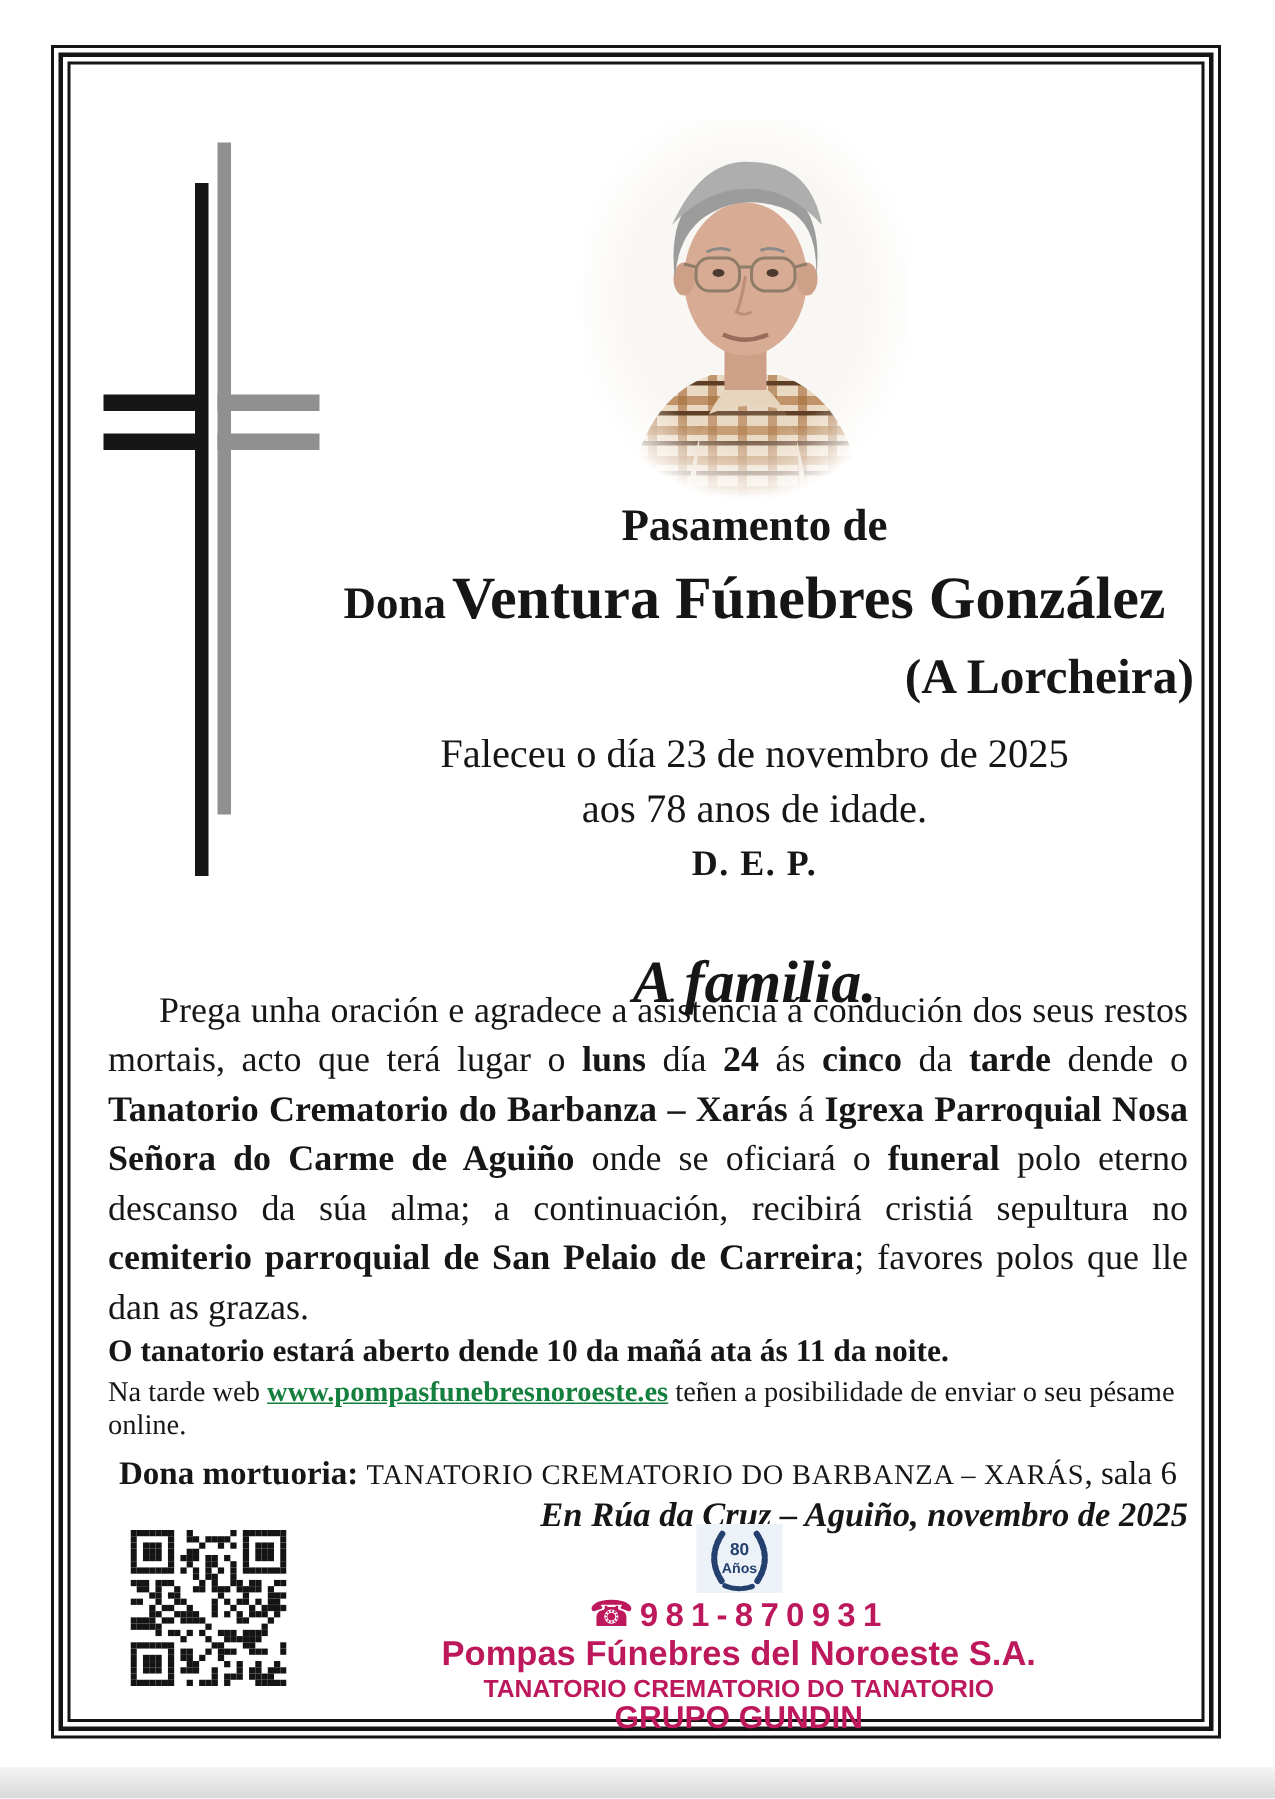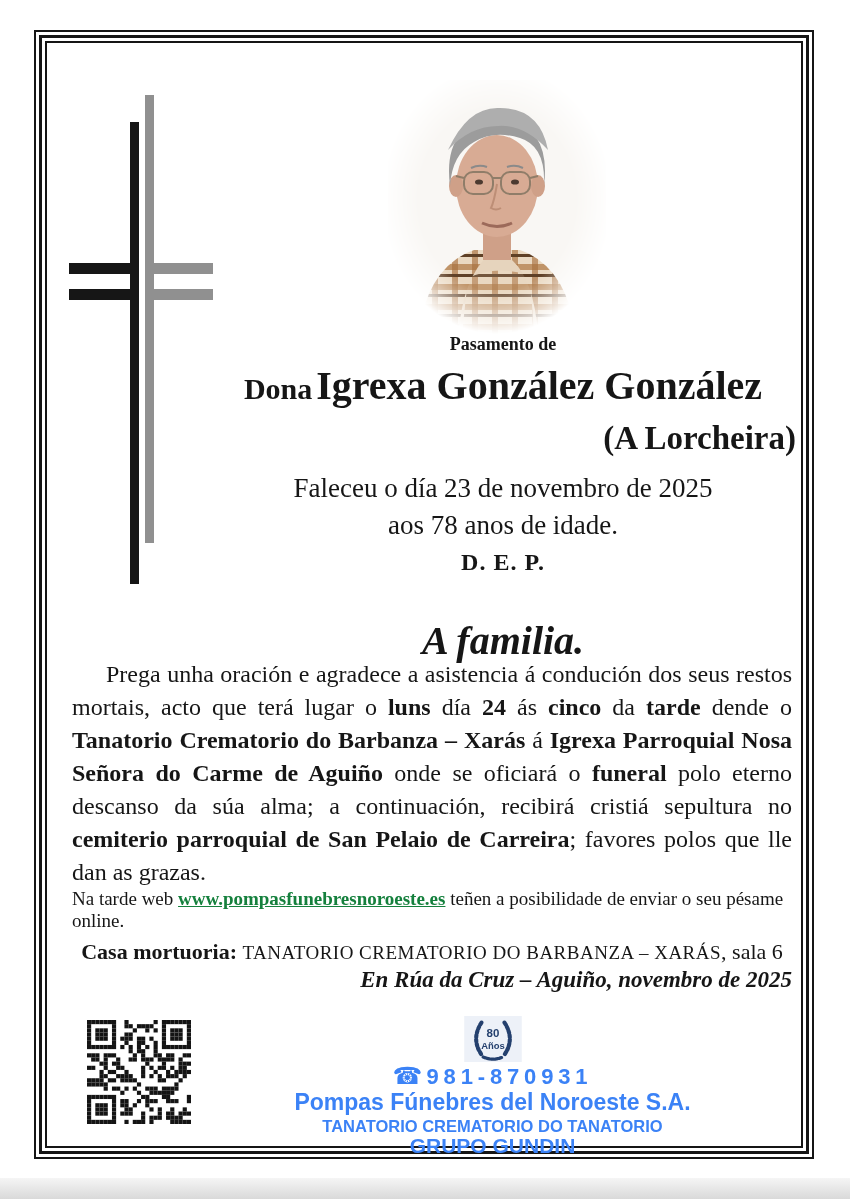--- a/index.html
+++ b/index.html
@@ -20,21 +20,21 @@
   .bar-gray-v {left:145px; top:95px;  width:9px;  height:448px;}
   .bar-black-h1{left:69px; top:263px; width:67px; height:11px;}
   .bar-gray-h1 {left:145px;top:263px; width:68px; height:11px;}
   .bar-black-h2{left:69px; top:289px; width:67px; height:11px;}
   .bar-gray-h2 {left:145px;top:289px; width:68px; height:11px;}
   
   .portrait{position:absolute; left:388px; top:80px; width:218px; height:254px;}
   .portrait svg{display:block; width:100%; height:100%;}
   
   .title-block{position:absolute; left:210px; top:334px; width:586px; text-align:center;}
-  .t-pasamento{font-size:18px; font-weight:bold; margin-bottom:7px;}
+  .t-pasamento{font-size:30px; font-weight:bold; margin-bottom:7px;}
   .t-name-line{line-height:48px; margin-bottom:2px; white-space:nowrap;}
   .t-honorific{font-size:30px; font-weight:bold;}
   .t-name{font-size:40px; font-weight:bold;}
   .t-alias{font-size:33px; font-weight:bold; margin-bottom:16px;text-align:right;}
   .t-death1{font-size:27px; margin-bottom:6px;}
   .t-death2{font-size:27px; margin-bottom:8px;}
   .t-dep{font-size:24px; font-weight:bold; letter-spacing:1px; margin-bottom:41px;}
   .t-familia{font-size:40px; font-weight:bold; font-style:italic;}
   
   .body-par{position:absolute; left:72px; top:658px; width:720px; margin:0;
@@ -47,21 +47,21 @@
   .n-weblink{color:#15803d; font-weight:bold; text-decoration:underline; cursor:pointer;}
   .n-mortuary{font-size:22px; text-align:center; margin-bottom:2px;}
   .n-mortuary .m-label{font-weight:bold;}
   .n-mortuary .m-place{font-size:19px; letter-spacing:.5px;}
   .n-dateline{font-size:23px; font-weight:bold; font-style:italic; text-align:right;}
   
   .footer{position:absolute; left:87px; top:1016px; width:707px; display:flex; align-items:flex-start;}
   .qr{width:104px; height:104px; margin-top:4px;}
   .qr svg{display:block; width:100%; height:100%;}
   .company-block{flex:1; display:flex; flex-direction:column; align-items:center;
-    font-family:"Liberation Sans","DejaVu Sans",sans-serif; color:#3b82f6;}
+    font-family:"Liberation Sans","DejaVu Sans",sans-serif; color:#be185d;}
   .badge{width:62px; height:46px; margin-bottom:2px;}
   .badge svg{display:block; width:100%; height:100%;}
   .phone-row{font-size:22px; font-weight:bold; letter-spacing:.22em; line-height:24px; white-space:nowrap;}
   .phone-row .phone-glyph{font-family:"DejaVu Sans",sans-serif; letter-spacing:0; margin-right:4px; font-size:24px;}
   .f-company{font-size:23px; font-weight:bold; line-height:27px;}
   .f-facility{font-size:16.5px; font-weight:bold; line-height:20px;}
   .f-group{font-size:21px; font-weight:bold; line-height:20px;}
   
   .scan-strip{position:absolute; left:0; right:0; top:1178px; height:21px;
     background:linear-gradient(#f5f5f5,#d9d9d9);}
@@ -132,37 +132,38 @@
         <path d="M109,104 Q106,122 103,128 Q108,131 113,128" stroke="#bd8e76" stroke-width="2" fill="none"></path>
         <path d="M94,143 Q109,150 124,143" stroke="#9c6a5a" stroke-width="3" fill="none"></path>
       </g>
     </svg>
   </div>
 
   <div class="title-block">
     <div class="t-pasamento">Pasamento de</div>
     <div class="t-name-line">
       <span class="t-honorific">Dona</span>
-      <span class="t-name">Igrexa González González</span>
+      <span class="t-name">Ventura Fúnebres González</span>
     </div>
     <div class="t-alias">(A Lorcheira)</div>
     <div class="t-death1">Faleceu o día 23 de novembro de 2025</div>
     <div class="t-death2">aos 78 anos de idade.</div>
     <div class="t-dep">D. E. P.</div>
     <div class="t-familia">A familia.</div>
   </div>
 
   <p class="body-par"><span>Prega unha oración e agradece a asistencia á condución dos seus restos mortais, acto que terá lugar o </span><b>luns</b><span> día </span><b>24</b><span> ás </span><b>cinco</b><span> da </span><b>tarde</b><span> dende o </span><b>Tanatorio Crematorio do Barbanza – Xarás</b><span> á </span><b>Igrexa Parroquial Nosa Señora do Carme de Aguiño</b><span> onde se oficiará o </span><b>funeral</b><span> polo eterno descanso da súa alma; a continuación, recibirá cristiá sepultura no </span><b>cemiterio parroquial de San Pelaio de Carreira</b><span>; favores polos que lle dan as grazas.</span></p>
 
   <div class="notices">
+    <div class="n-hours">O tanatorio estará aberto dende 10 da mañá ata ás 11 da noite.</div>
     <div class="n-web">
       <span>Na tarde web </span><a class="n-weblink">www.pompasfunebresnoroeste.es</a><span> teñen a posibilidade de enviar o seu pésame online.</span>
     </div>
     <div class="n-mortuary">
-      <span class="m-label">Casa mortuoria: </span><span class="m-place">TANATORIO CREMATORIO DO BARBANZA – XARÁS</span><span>, sala 6</span>
+      <span class="m-label">Dona mortuoria: </span><span class="m-place">TANATORIO CREMATORIO DO BARBANZA – XARÁS</span><span>, sala 6</span>
     </div>
     <div class="n-dateline">En Rúa da Cruz – Aguiño, novembro de 2025</div>
   </div>
 
   <div class="footer">
     <div class="qr">
         <svg viewBox="0 0 100 100" xmlns="http://www.w3.org/2000/svg">
           <rect width="100" height="100" fill="#fff"></rect>
           <g fill="#141414">
             <rect x="0" y="0" width="4" height="4"></rect>

